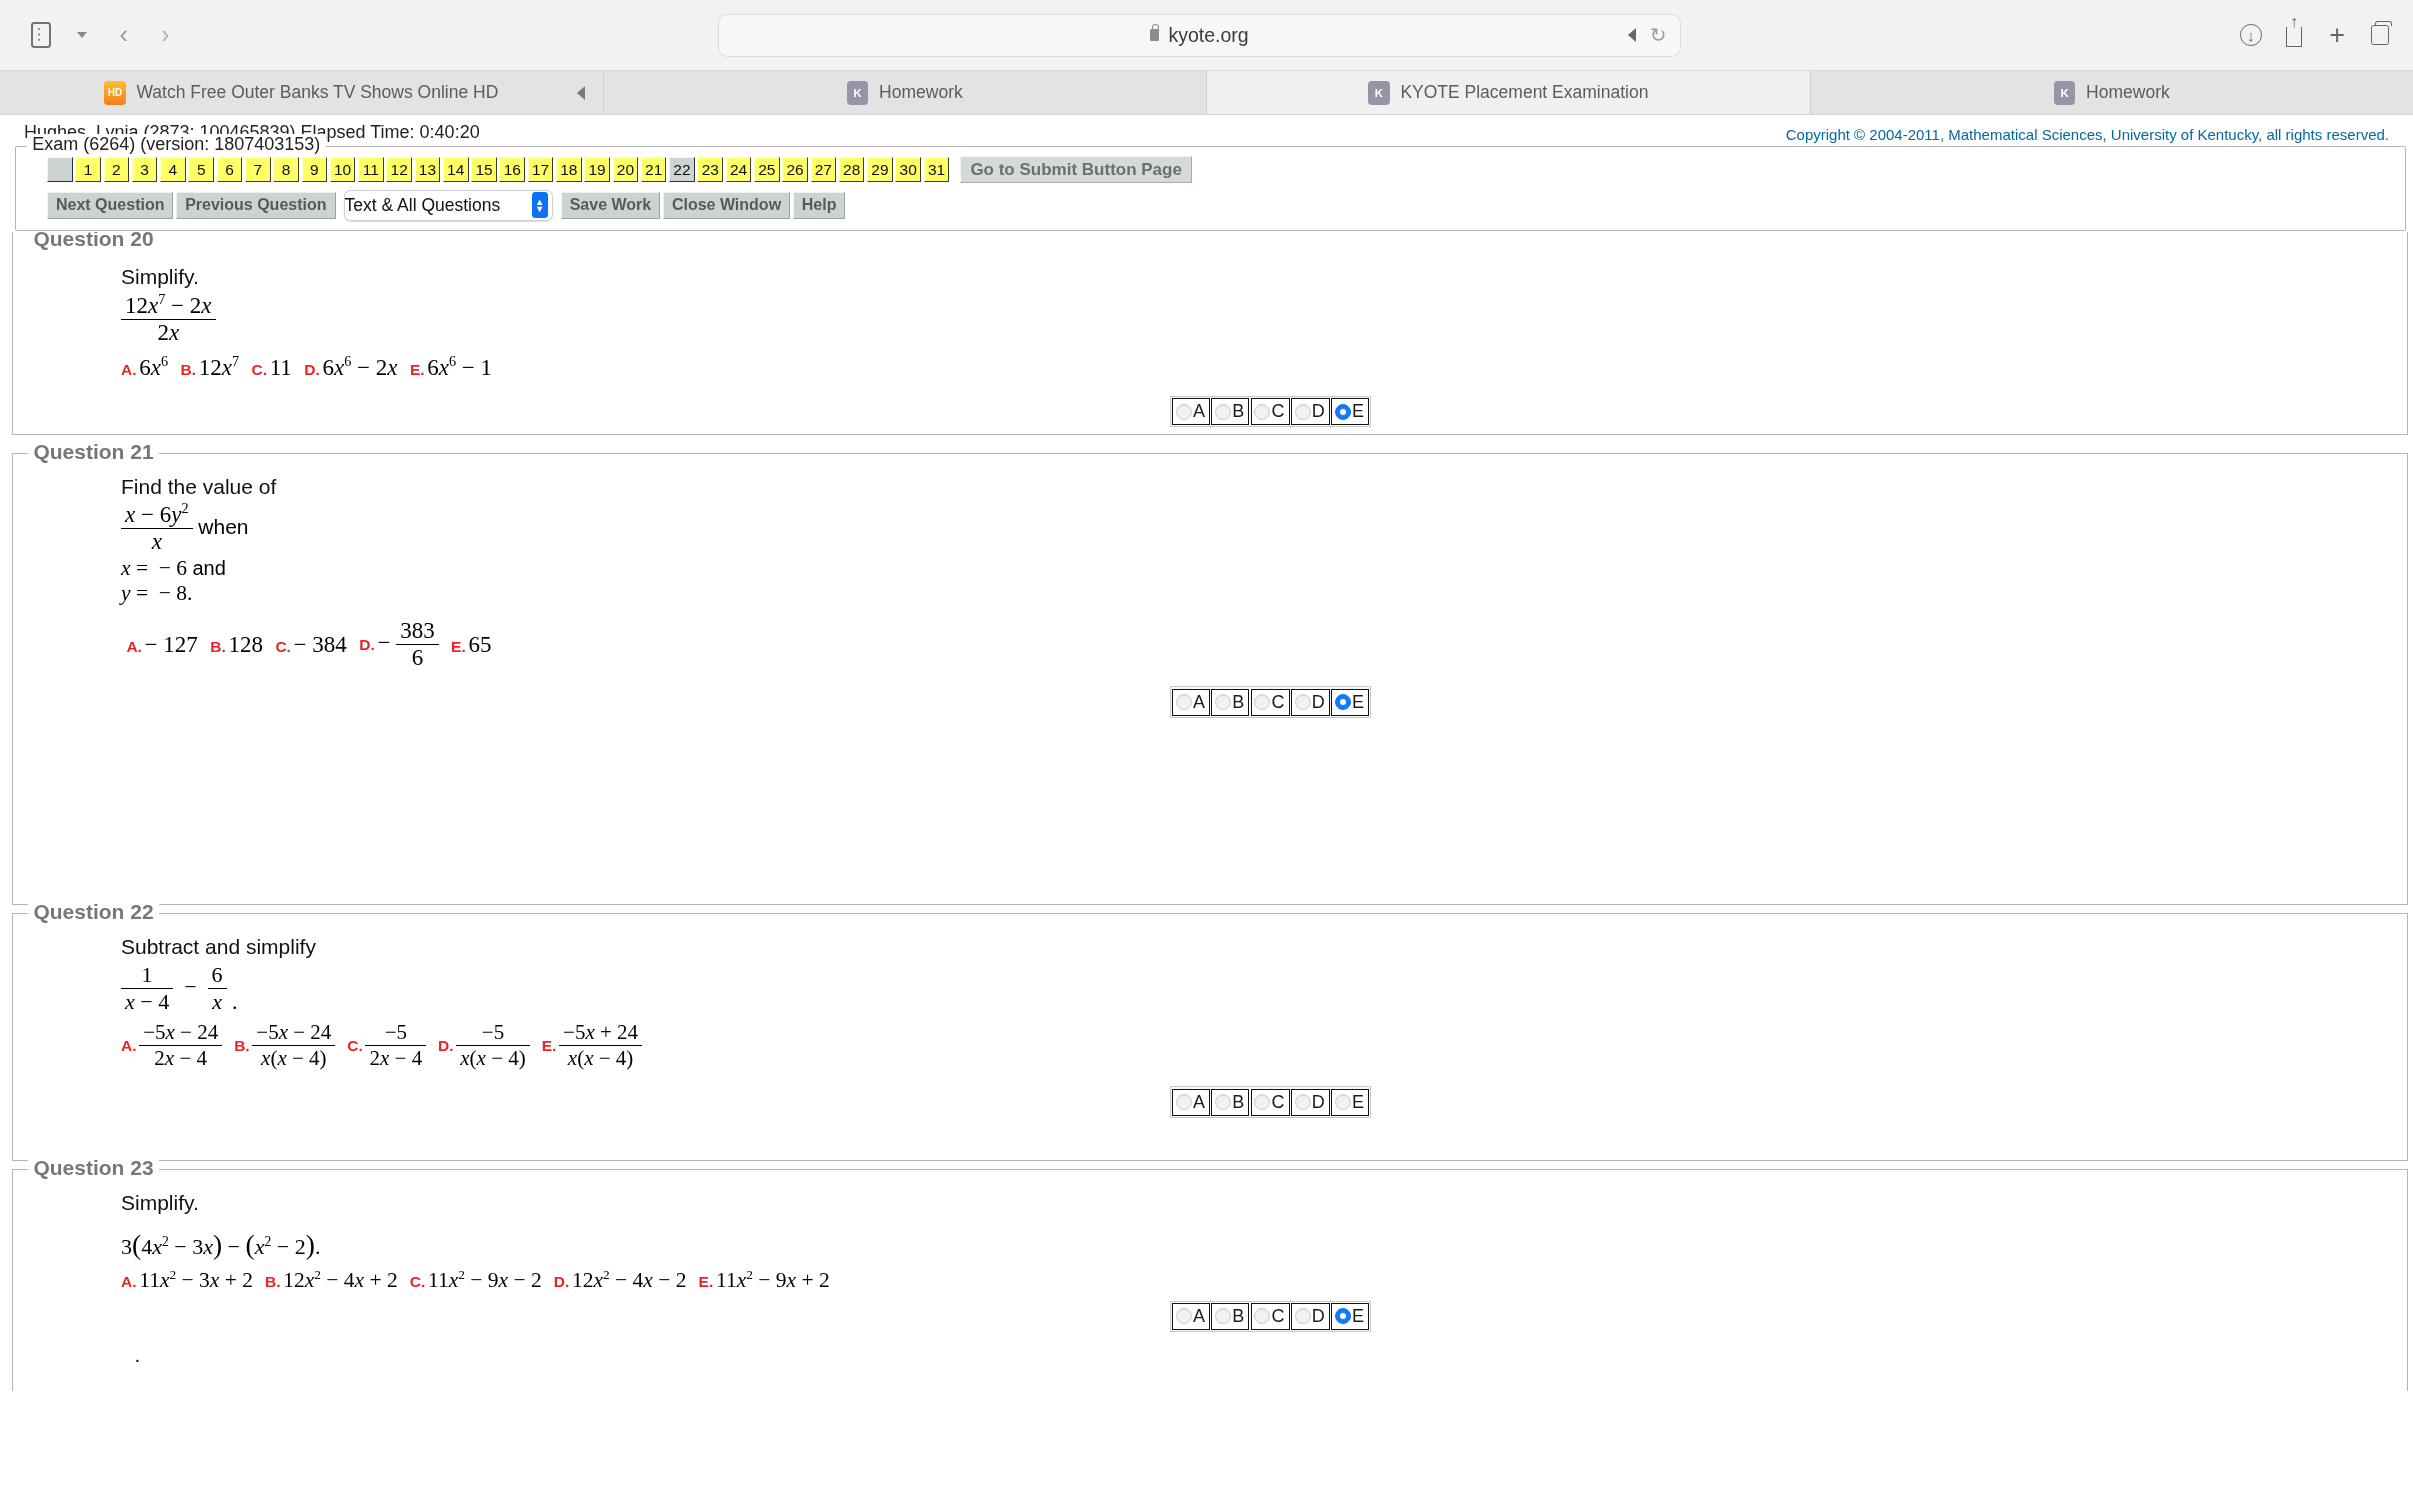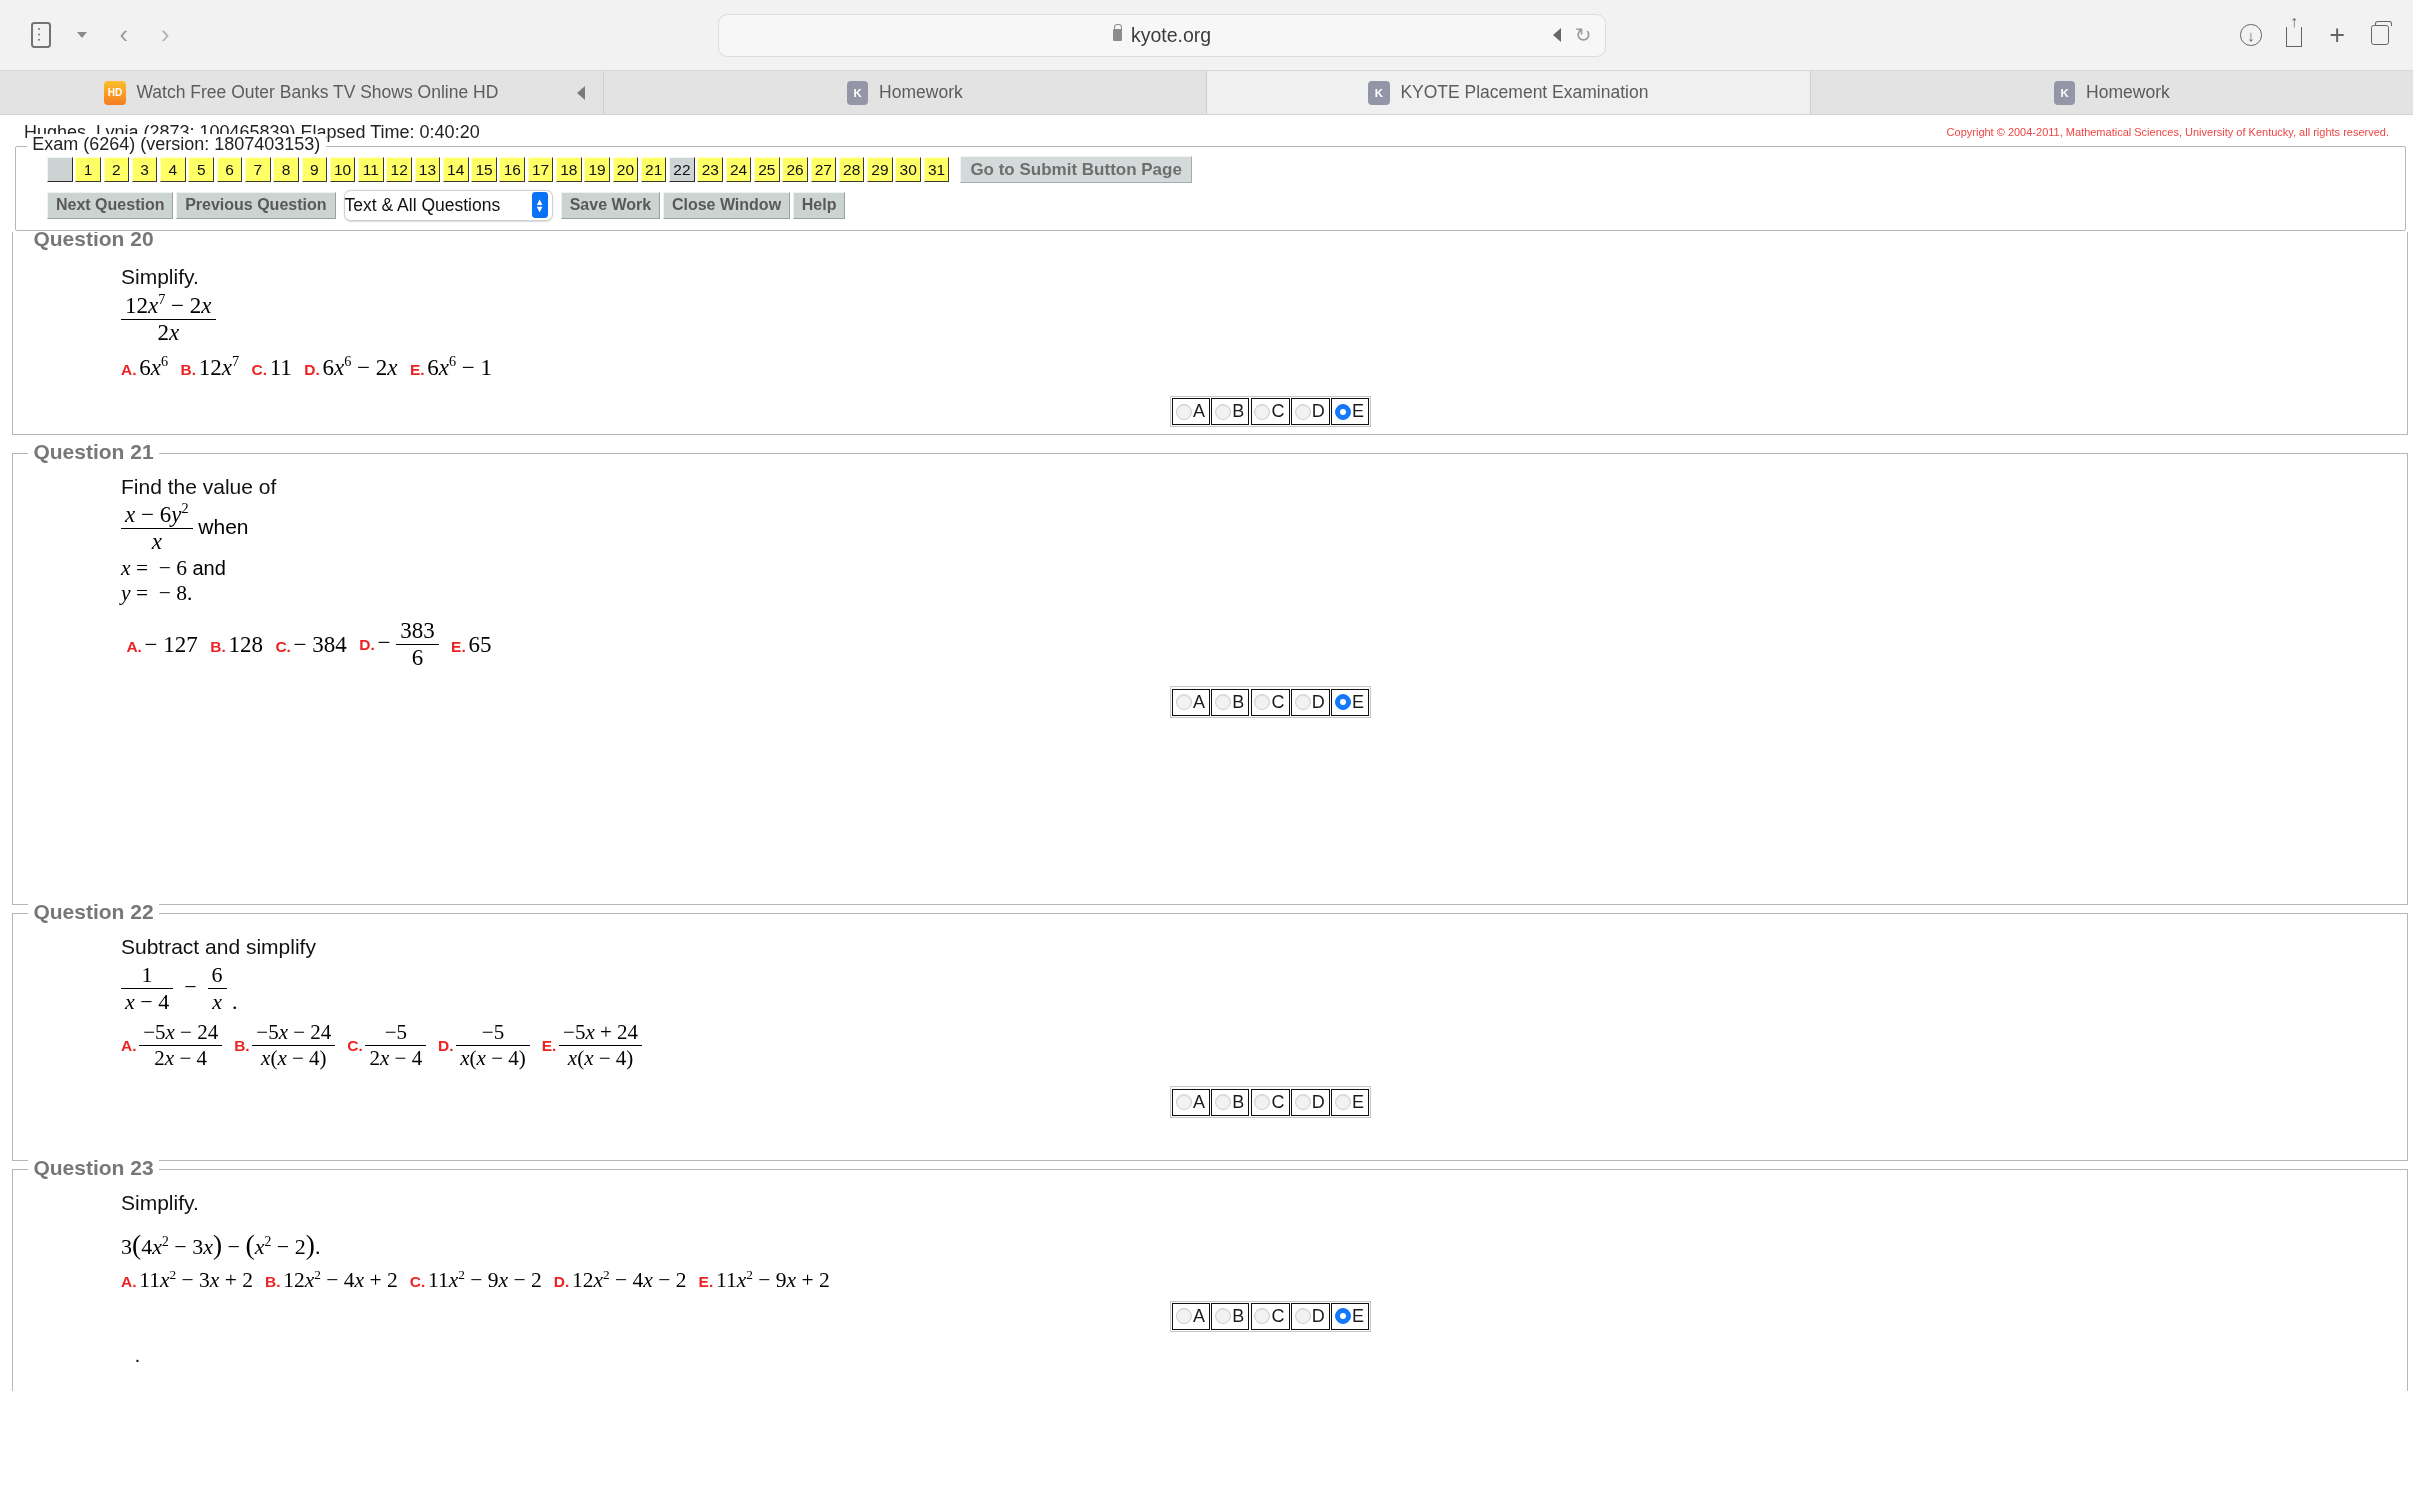--- a/index.html
+++ b/index.html
@@ -49,21 +49,21 @@
     border-left: 5.4px solid transparent;
     border-right: 5.4px solid transparent;
     border-top: 6px solid #8a8a8a;
   }
   .nav-arrow { font-size: 25.6px; color: #9a9a9a; line-height: 1; font-weight: 300; }
   .nav-arrow.fwd { color: #b4b4b4; }
 
   .urlbar {
     position: absolute;
     left: 718px;
-    width: 888px;
+    width: 963px;
     height: 43px;
     background: #f7f7f7;
     border: 1px solid #dcdcdc;
     border-radius: 9.4px;
     display: flex;
     align-items: center;
     justify-content: center;
     gap: 9.4px;
   }
   .lock-glyph {
@@ -183,21 +183,21 @@
   
   .page { background: #ffffff; width: 100%; }
   .exam-header {
     display: flex;
     align-items: flex-start;
     justify-content: space-between;
     padding: 6.7px 24px 0 24px;
     height: 28px;
   }
   .student-line { font-size: 18px; color: #222; }
-  .copyright { font-size: 11px; color: #ef4444; padding-top: 4px; }
+  .copyright { font-size: 15px; color: #0369a1; padding-top: 4px; }
 
   
   .exam-fieldset {
     margin: 2.7px 6.7px 0 15px;
     border: 1.3px solid #b6b6b6;
     border-radius: 2px;
     padding: 4px 5.4px 6.7px 5.4px;
     position: relative;
   }
   .exam-legend {

